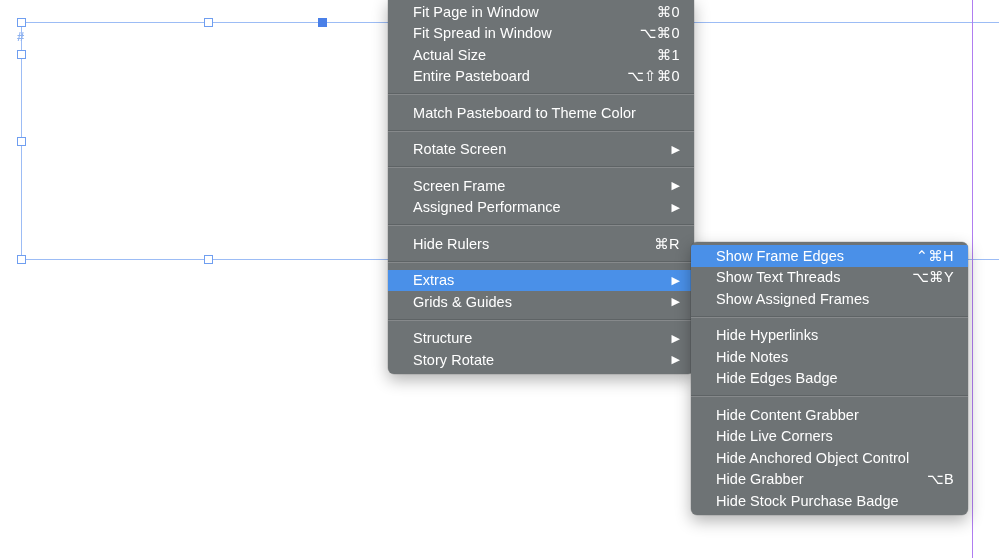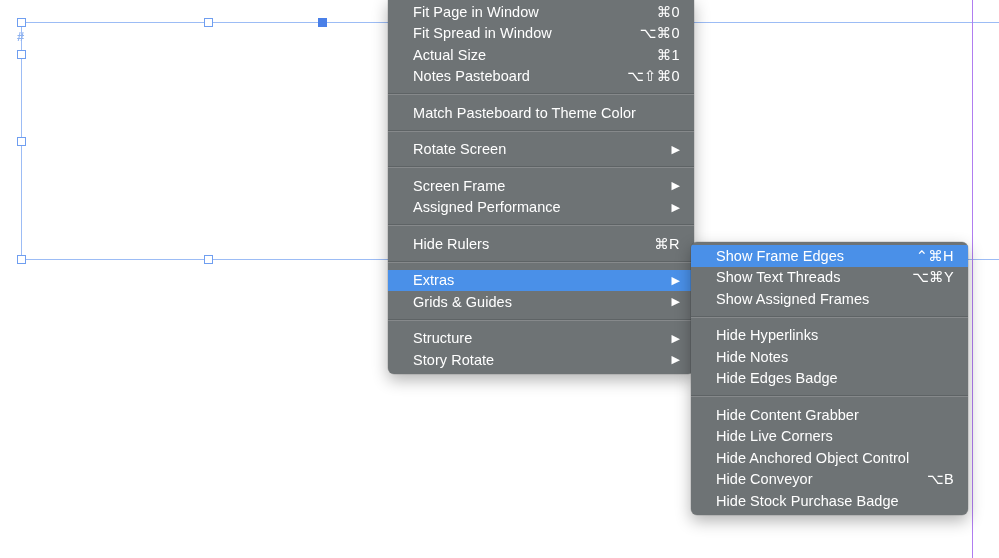--- a/index.html
+++ b/index.html
@@ -108,21 +108,21 @@
           <span class="lbl">Fit Spread in Window</span>
           <span class="spacer"></span>
           <span class="sc">⌥⌘0</span>
         </div>
         <div class="mi">
           <span class="lbl">Actual Size</span>
           <span class="spacer"></span>
           <span class="sc">⌘1</span>
         </div>
         <div class="mi">
-          <span class="lbl">Notes Pasteboard</span>
+          <span class="lbl">Entire Pasteboard</span>
           <span class="spacer"></span>
           <span class="sc">⌥⇧⌘0</span>
         </div>
       </div>
       <div class="sep"></div>
       <div class="group">
         <div class="mi">
           <span class="lbl">Match Pasteboard to Theme Color</span>
           <span class="spacer"></span>
         </div>
@@ -226,21 +226,21 @@
         </div>
         <div class="mi">
           <span class="lbl">Hide Live Corners</span>
           <span class="spacer"></span>
         </div>
         <div class="mi">
           <span class="lbl">Hide Anchored Object Control</span>
           <span class="spacer"></span>
         </div>
         <div class="mi">
-          <span class="lbl">Hide Conveyor</span>
+          <span class="lbl">Hide Grabber</span>
           <span class="spacer"></span>
           <span class="sc">⌥B</span>
         </div>
         <div class="mi">
           <span class="lbl">Hide Stock Purchase Badge</span>
           <span class="spacer"></span>
         </div>
       </div>
     </div>
   </div>

